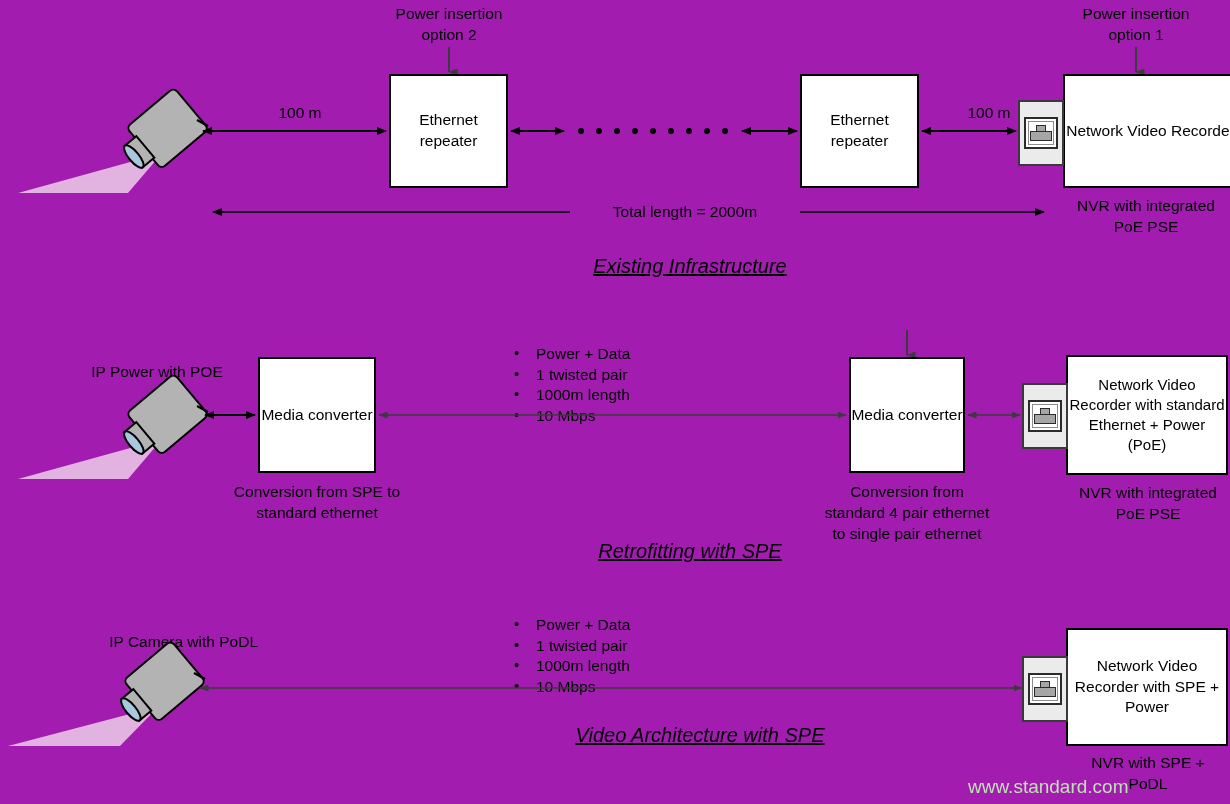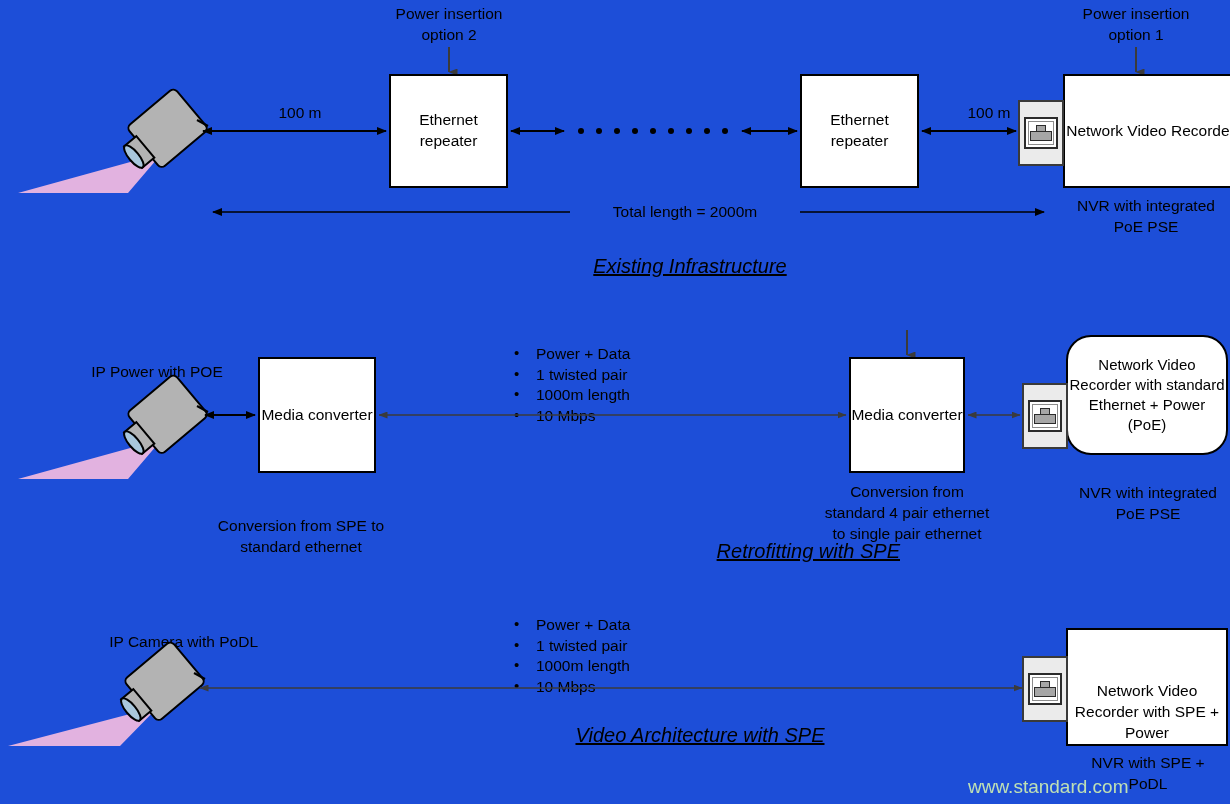--- a/index.html
+++ b/index.html
@@ -7,21 +7,21 @@
     padding: 0;
     background: #ffffff;
   }
   body {
     font-family: "Liberation Sans", sans-serif;
   }
   #canvas {
     position: relative;
     width: 1230px;
     height: 804px;
-    background: #1d4ed8;
+    background: #a21caf;
     overflow: hidden;
   }
 
   
   .box {
     position: absolute;
     border: 2px solid #000000;
     background: #ffffff;
     box-sizing: border-box;
     display: flex;
@@ -279,21 +279,21 @@
 
   <div class="section-title" style="left:480px; top:255px; width:420px;">Existing Infrastructure</div>
 
   <div class="txt" style="left:62px; top:362px; width:190px;">IP Power with POE</div>
 
   <div class="box" style="left:258px; top:357px; width:118px; height:116px;">
     <span>Media
 converter</span>
   </div>
 
-  <div class="txt" style="left:206px; top:482px; width:190px;margin-top:34px;">Conversion from SPE to
+  <div class="txt" style="left:222px; top:482px; width:190px;">Conversion from SPE to
 standard ethernet</div>
 
   <ul class="bullets" style="left:487px; top:335px;">
     <li>Power + Data</li>
     <li>1 twisted pair</li>
     <li>1000m length</li>
     <li>10 Mbps</li>
   </ul>
 
 
@@ -308,51 +308,51 @@
 
   <div class="rj45" style="left:1022px; top:383px;">
     <div class="frame">
       <div class="jack">
         <div class="tab"></div>
           <div class="body"></div>
       </div>
     </div>
   </div>
 
-  <div class="box" style="left:1066px; top:335px; width:162px; height:120px; font-size:15px;border-radius:25px;">
+  <div class="box" style="left:1066px; top:355px; width:162px; height:120px; font-size:15px;">
     <span>Network Video
 Recorder with
 standard Ethernet +
 Power (PoE)</span>
   </div>
 
   <div class="txt" style="left:1058px; top:483px; width:180px;">NVR with integrated
 PoE PSE</div>
 
-  <div class="section-title" style="left:480px; top:540px; width:420px;text-align:right;">Retrofitting with SPE</div>
+  <div class="section-title" style="left:480px; top:540px; width:420px;">Retrofitting with SPE</div>
 
   <div class="txt" style="left:58px; top:632px; width:200px;text-align:right;">IP Camera with PoDL</div>
 
   <ul class="bullets" style="left:487px; top:606px;">
     <li>Power + Data</li>
     <li>1 twisted pair</li>
     <li>1000m length</li>
     <li>10 Mbps</li>
   </ul>
 
   <div class="rj45" style="left:1022px; top:656px;">
     <div class="frame">
       <div class="jack">
         <div class="tab"></div>
           <div class="body"></div>
       </div>
     </div>
   </div>
 
-  <div class="box" style="left:1066px; top:628px; width:162px; height:118px;align-items:flex-end;">
+  <div class="box" style="left:1066px; top:628px; width:162px; height:118px;">
     <span>Network Video
 Recorder with SPE +
 Power</span>
   </div>
 
   <div class="txt" style="left:1058px; top:753px; width:180px;">NVR with SPE +
 PoDL</div>
 
   <div class="section-title" style="left:480px; top:724px; width:440px;">Video Architecture with SPE</div>
 

